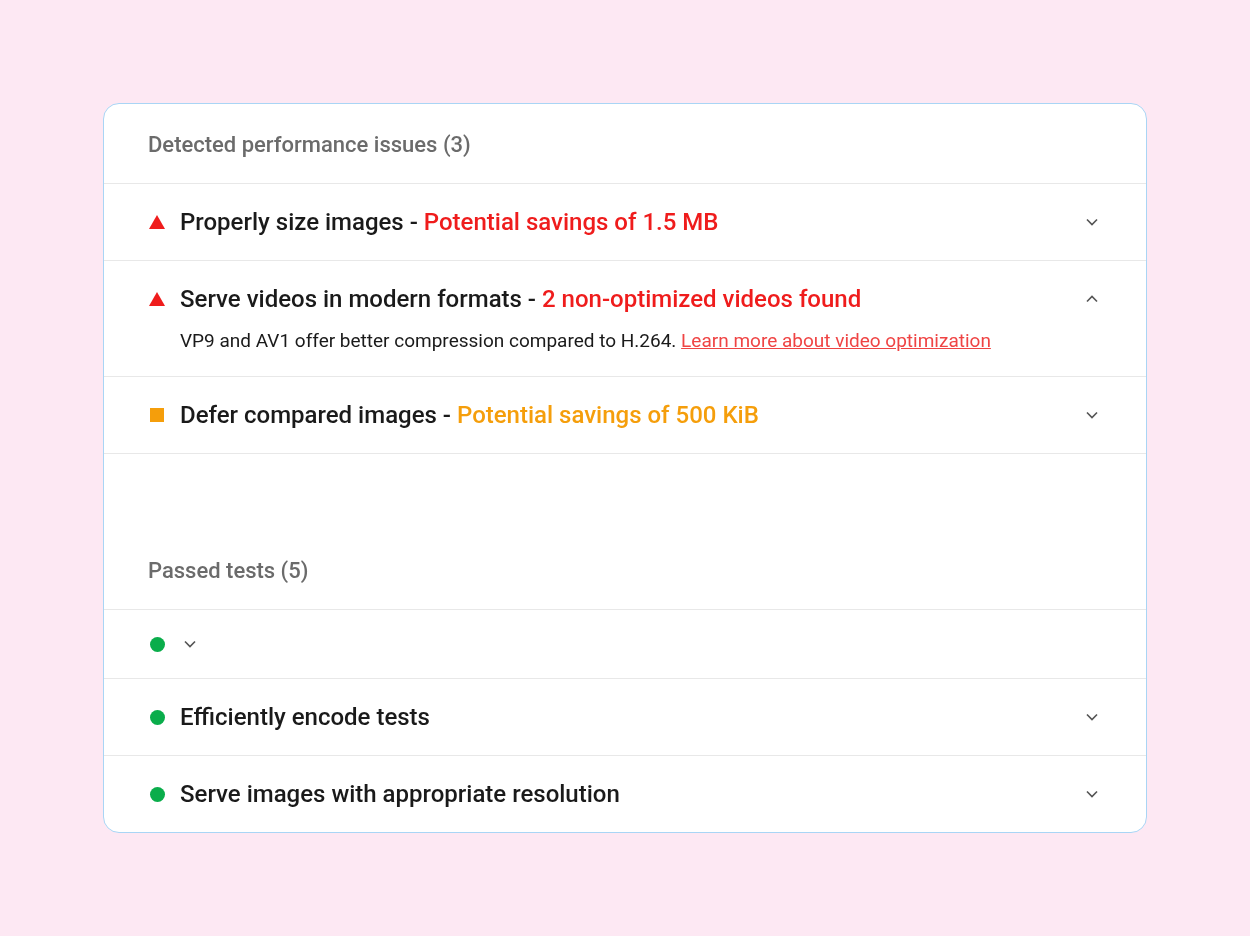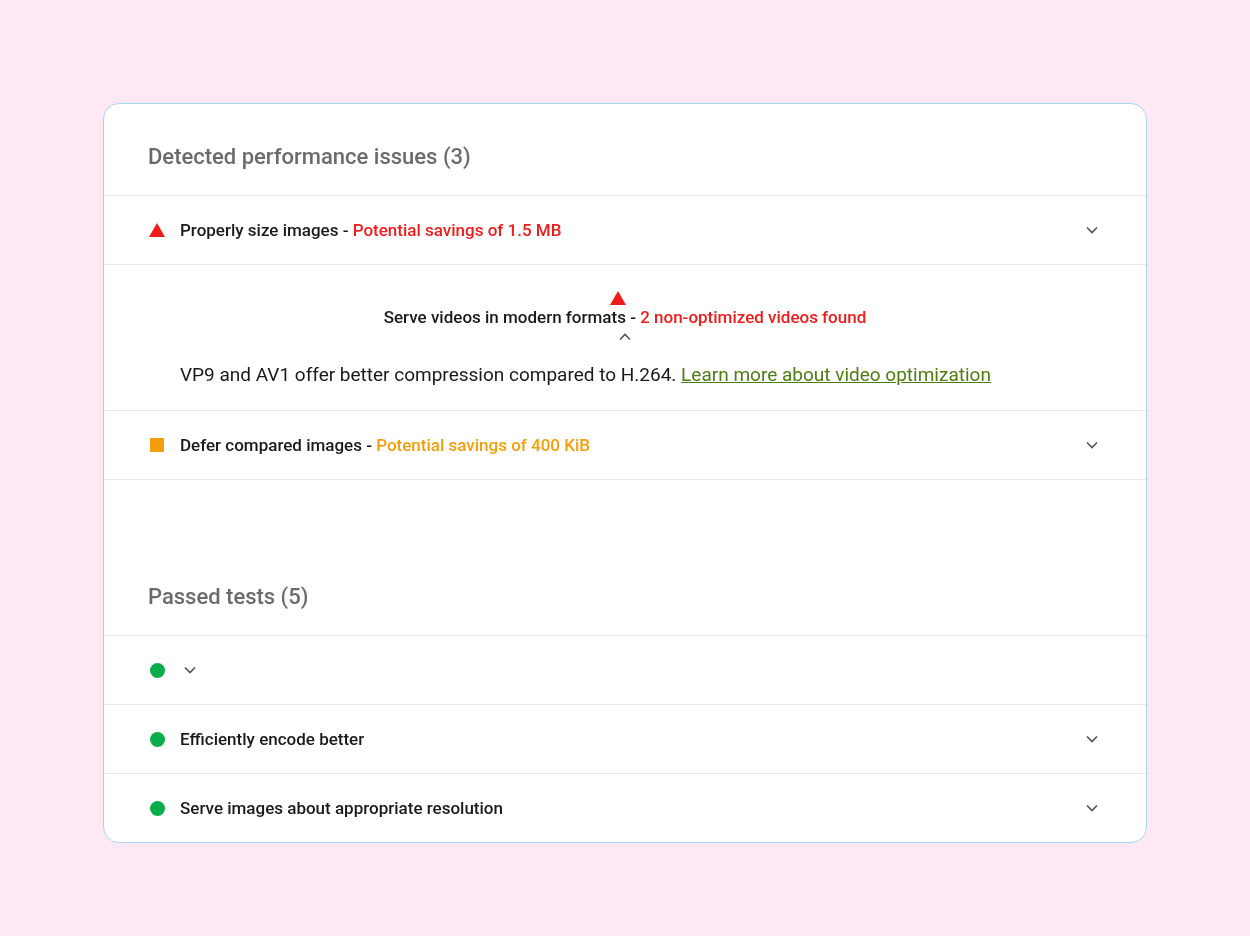--- a/index.html
+++ b/index.html
@@ -18,21 +18,21 @@
       padding-top: 103px;
     }
     .panel {
       width: 1044px;
       background: #fff;
       border: 1px solid #a9d5f5;
       border-radius: 16px;
       overflow: hidden;
     }
     .section-header {
-      padding: 40px 44px 26px 44px;
+      padding: 28px 44px 26px 44px;
       border-bottom: 1px solid #e8e8e8;
     }
     .section-header.passed {
       padding-top: 104px;
     }
     .section-title {
       font-size: 22px;
       font-weight: 500;
       color: #6b6b6b;
     }
@@ -46,33 +46,32 @@
     .row:last-child {
       border-bottom: none;
     }
     .row.expanded {
       display: block;
       padding: 24px 44px 24px 44px;
     }
     .row.expanded .row-main {
       display: flex;
       align-items: center;
-      flex-direction: column;
     }
     .icon-wrap {
       width: 18px;
       height: 18px;
       display: flex;
       align-items: center;
       justify-content: center;
       margin-right: 14px;
       flex-shrink: 0;
     }
     .title-text {
-      font-size: 17px;
+      font-size: 24px;
       font-weight: 500;
       color: #1a1a1a;
       flex: 1;
     }
     .title-text .sep {
       color: #1a1a1a;
     }
     .detail-red {
       color: #ef1c1c;
     }
@@ -85,21 +84,21 @@
       flex-shrink: 0;
       color: #555;
     }
     .description {
       padding-top: 16px;
       padding-left: 32px;
       font-size: 19px;
       color: #1a1a1a;
     }
     .link {
-      color: #4d7c0f;
+      color: #ef4444;
     }
     .triangle-red {
       width: 0;
       height: 0;
       border-left: 8px solid transparent;
       border-right: 8px solid transparent;
       border-bottom: 14px solid #ef1c1c;
     }
     .square-orange {
       width: 14px;
@@ -151,21 +150,21 @@
       <span> </span>
       <a href="#" class="link">Learn more about video optimization</a>
     </div>
   </div>
 
   <div class="row">
     <div class="icon-wrap">
       <div class="square-orange"></div>
     </div>
     <div class="title-text">
-      <span>Defer compared images</span><span class="sep"> - </span><span class="detail-orange">Potential savings of 400 KiB</span>
+      <span>Defer compared images</span><span class="sep"> - </span><span class="detail-orange">Potential savings of 500 KiB</span>
     </div>
     <svg class="chev" viewBox="0 0 24 24" fill="none" stroke="currentColor" stroke-width="2">
       <polyline points="6 9 12 15 18 9"></polyline>
     </svg>
   </div>
 
   <div class="section-header passed">
     <div class="section-title">Passed tests (5)</div>
   </div>
 
@@ -175,29 +174,29 @@
     </div>
     <svg class="chev" viewBox="0 0 24 24" fill="none" stroke="currentColor" stroke-width="2">
       <polyline points="6 9 12 15 18 9"></polyline>
     </svg>
   </div>
 
   <div class="row">
     <div class="icon-wrap">
       <div class="circle-green"></div>
     </div>
-    <div class="title-text">Efficiently encode better</div>
+    <div class="title-text">Efficiently encode tests</div>
     <svg class="chev" viewBox="0 0 24 24" fill="none" stroke="currentColor" stroke-width="2">
       <polyline points="6 9 12 15 18 9"></polyline>
     </svg>
   </div>
 
   <div class="row">
     <div class="icon-wrap">
       <div class="circle-green"></div>
     </div>
-    <div class="title-text">Serve images about appropriate resolution</div>
+    <div class="title-text">Serve images with appropriate resolution</div>
     <svg class="chev" viewBox="0 0 24 24" fill="none" stroke="currentColor" stroke-width="2">
       <polyline points="6 9 12 15 18 9"></polyline>
     </svg>
   </div>
 
 </div>
 
 </body></html>

